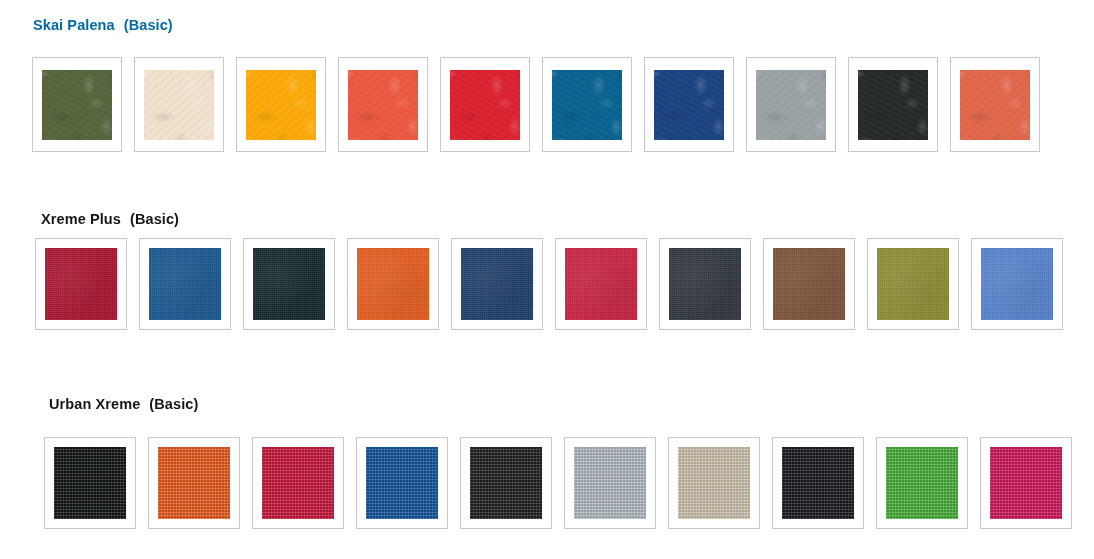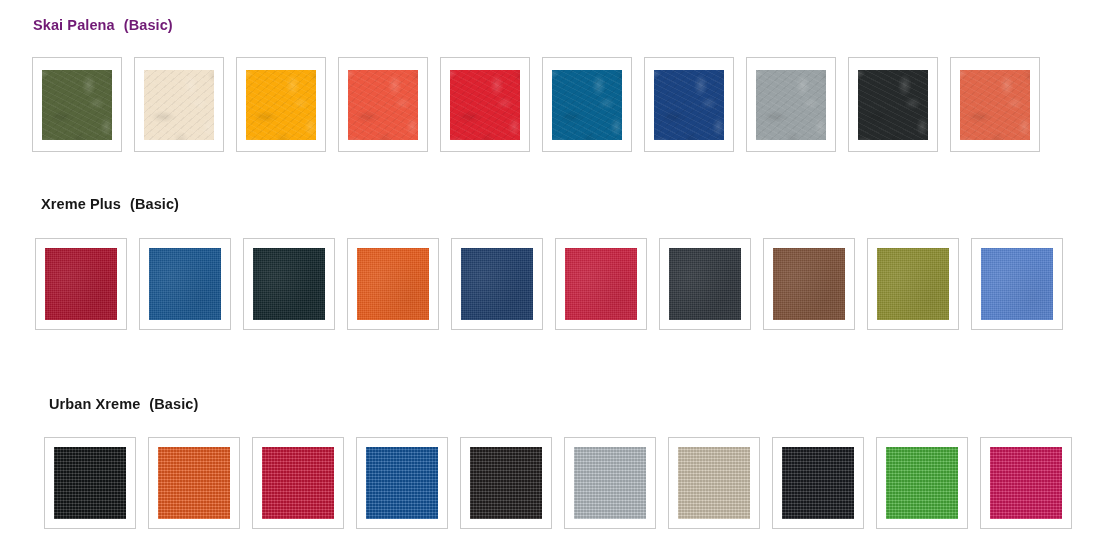--- a/index.html
+++ b/index.html
@@ -129,21 +129,21 @@
       repeating-linear-gradient(90deg, rgba(255,255,255,0.11) 0 1px, rgba(0,0,0,0.055) 1px 3px);
     pointer-events: none;
   }
 </style>
 </head>
 <body>
 
 <div class="swatch-page" style="background: rgb(255, 255, 255);">
 
 <div class="section">
-      <div class="section-title" style="position: absolute; left: 33px; top: 18px; color: #701a75;"><span class="fabric-name">Skai Palena</span><span class="grade-name">(Basic)</span></div>
+      <div class="section-title" style="position: absolute; left: 33px; top: 18px; color: #0369a1;"><span class="fabric-name">Skai Palena</span><span class="grade-name">(Basic)</span></div>
       <div class="swatch-row" style="left: 32px; top: 57px; gap: 12px;">
         <div class="swatch-frame" style="width: 90px; height: 95px; border-color: rgb(201, 201, 201);">
           <div class="swatch-color tex-felt" style="width: 70px; height: 70px; background: rgb(86, 101, 60);"></div>
         </div>
         <div class="swatch-frame" style="width: 90px; height: 95px; border-color: rgb(201, 201, 201);">
           <div class="swatch-color tex-felt" style="width: 70px; height: 70px; background: rgb(240, 226, 204);"></div>
         </div>
         <div class="swatch-frame" style="width: 90px; height: 95px; border-color: rgb(201, 201, 201);">
           <div class="swatch-color tex-felt" style="width: 70px; height: 70px; background: rgb(251, 170, 9);"></div>
         </div>
@@ -164,21 +164,21 @@
         </div>
         <div class="swatch-frame" style="width: 90px; height: 95px; border-color: rgb(201, 201, 201);">
           <div class="swatch-color tex-felt" style="width: 70px; height: 70px; background: rgb(38, 42, 43);"></div>
         </div>
         <div class="swatch-frame" style="width: 90px; height: 95px; border-color: rgb(201, 201, 201);">
           <div class="swatch-color tex-felt" style="width: 70px; height: 70px; background: rgb(224, 103, 75);"></div>
         </div>
       </div>
     </div>
     <div class="section">
-      <div class="section-title" style="position: absolute; left: 41px; top: 197px; color: rgb(23, 23, 23);"><span class="fabric-name">Xreme Plus</span><span class="grade-name">(Basic)</span></div>
+      <div class="section-title" style="position: absolute; left: 41px; top: 212px; color: rgb(23, 23, 23);"><span class="fabric-name">Xreme Plus</span><span class="grade-name">(Basic)</span></div>
       <div class="swatch-row" style="left: 35px; top: 238px; gap: 12px;">
         <div class="swatch-frame" style="width: 92px; height: 92px; border-color: rgb(201, 201, 201);">
           <div class="swatch-color tex-woven" style="width: 72px; height: 72px; background: rgb(169, 18, 45);"></div>
         </div>
         <div class="swatch-frame" style="width: 92px; height: 92px; border-color: rgb(201, 201, 201);">
           <div class="swatch-color tex-woven" style="width: 72px; height: 72px; background: rgb(23, 85, 143);"></div>
         </div>
         <div class="swatch-frame" style="width: 92px; height: 92px; border-color: rgb(201, 201, 201);">
           <div class="swatch-color tex-woven" style="width: 72px; height: 72px; background: rgb(18, 37, 42);"></div>
         </div>

